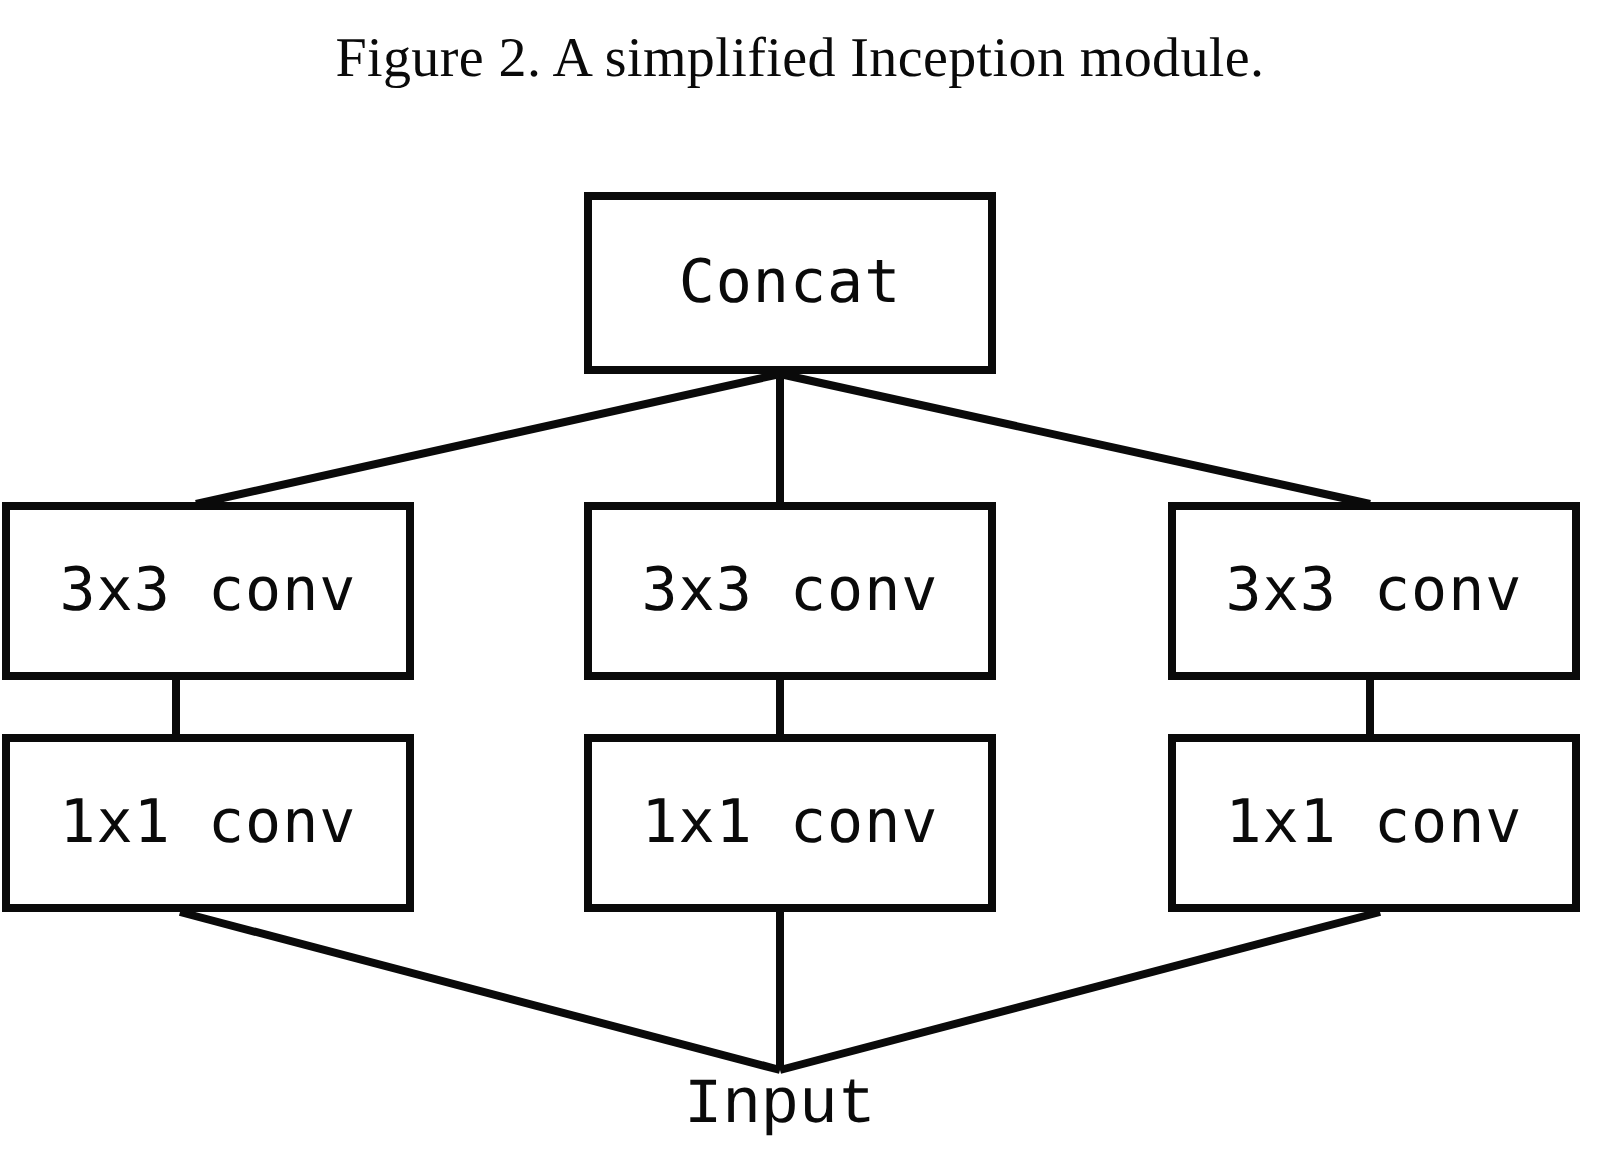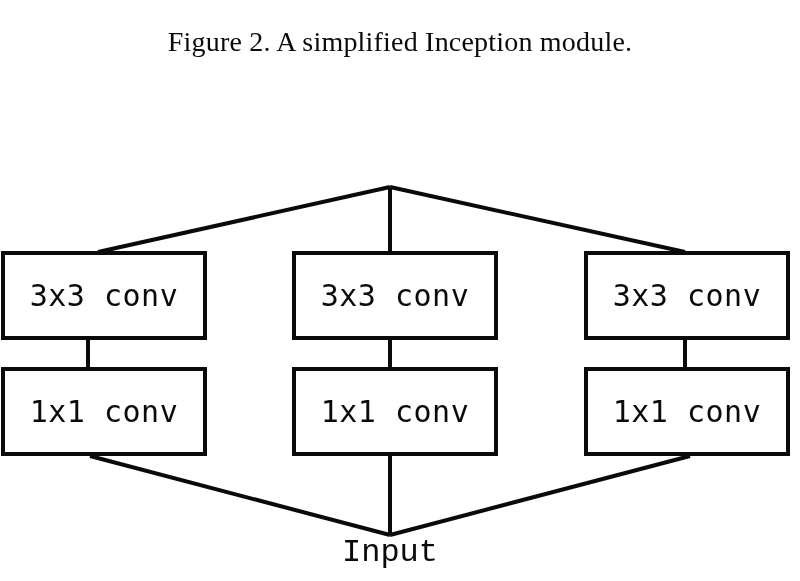--- a/index.html
+++ b/index.html
@@ -11,21 +11,21 @@
     position: relative;
     width: 800px;
     height: 581px;
     background: #ffffff;
     overflow: hidden;
     font-family: "Liberation Sans", sans-serif;
   }
   #caption {
     position: absolute;
     left: 0;
-    top: 26px;
+    top: 14px;
     width: 800px;
     text-align: center;
     font-family: "Liberation Serif", serif;
     font-size: 28px;
     color: #0a0a0a;
     letter-spacing: 0.2px;
     white-space: nowrap;
   }
   #figure-svg {
     position: absolute;
@@ -77,20 +77,23 @@
       <line x1="88" y1="338" x2="88" y2="369"></line>
       <line x1="390" y1="338" x2="390" y2="369"></line>
       <line x1="685" y1="338" x2="685" y2="369"></line>
 
       <line x1="90" y1="456" x2="390" y2="535"></line>
       <line x1="390" y1="456" x2="390" y2="535"></line>
       <line x1="690" y1="456" x2="390" y2="535"></line>
     </g>
   </svg>
 
+  <div class="node-box" style="left:292px; top:96px; width:206px; height:91px;">
+    <span class="node-label">Concat</span>
+  </div>
 
   <div class="node-box" style="left:1px; top:251px; width:206px; height:89px;">
     <span class="node-label">3x3 conv</span>
   </div>
 
   <div class="node-box" style="left:292px; top:251px; width:206px; height:89px;">
     <span class="node-label">3x3 conv</span>
   </div>
 
   <div class="node-box" style="left:584px; top:251px; width:206px; height:89px;">

